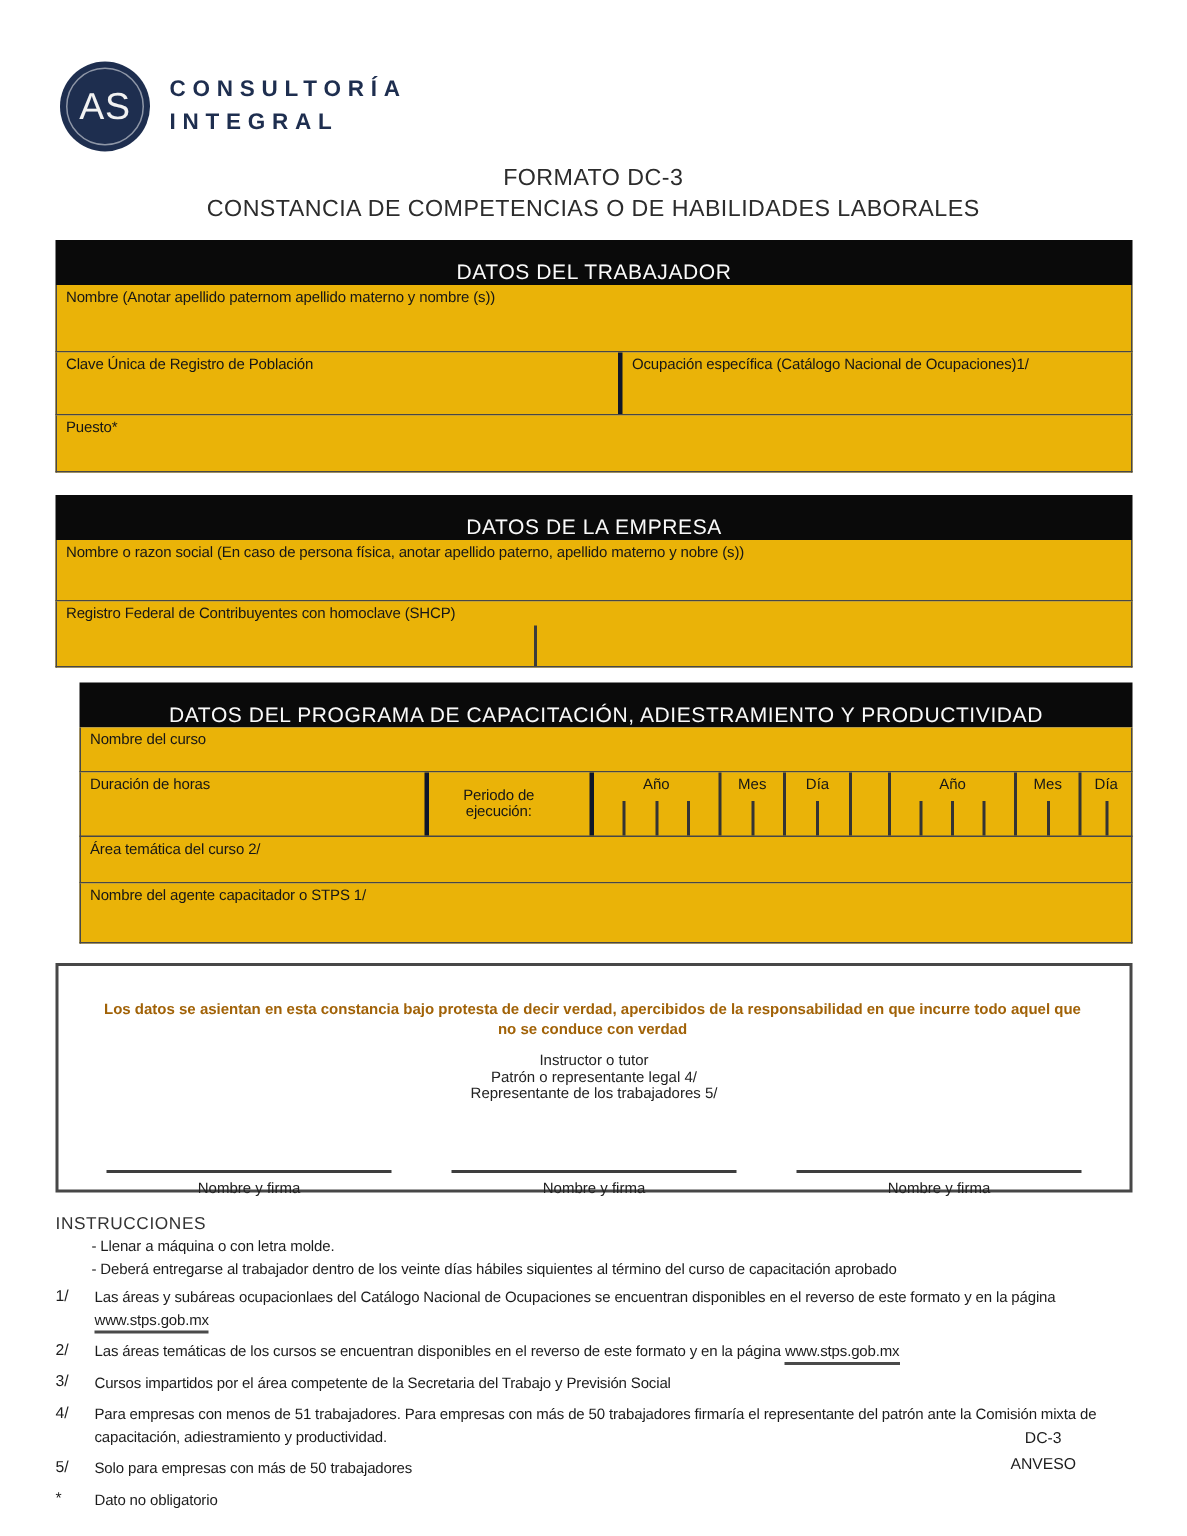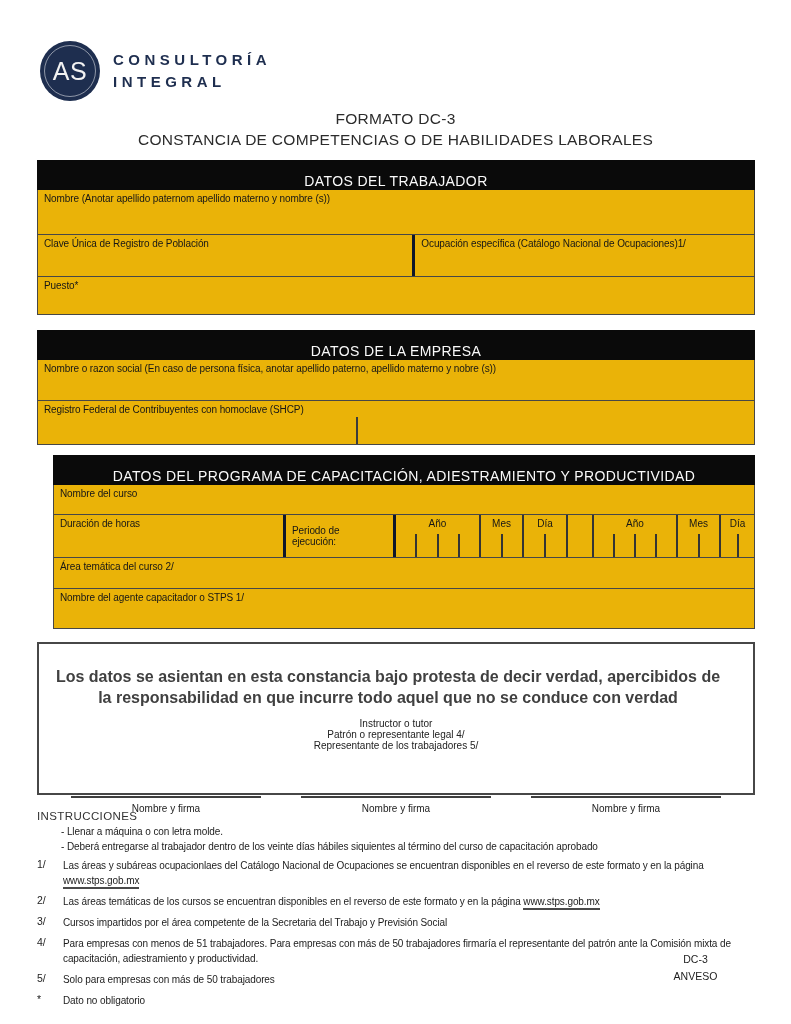--- a/index.html
+++ b/index.html
@@ -51,39 +51,39 @@
 
   .h45 { height:45px; } .h42 { height:42px; } .h38 { height:38px; }
   .h41 { height:41px; } .h44 { height:44px; } .h30 { height:30px; }
   .h43 { height:43px; } .h31 { height:31px; } .h40 { height:40px; }
 
   .half-div { position:absolute; left:318px; bottom:0; width:2px; height:27px; background:#3c3c3c; }
 
   
   .dur-cell { width:232px; }
   .per-cell { width:110px; padding:10px 20px 0 6px; }
-  .per-cell .row-label { padding:0; }
+  .per-cell .row-label { padding:0;text-align:center; }
   .date-strip { flex:1; display:flex; }
   .dg { position:relative; border-right:2px solid #343434; }
   .dg:last-child { border-right:none; }
   .dg-label { position:absolute; top:3px; left:0; width:100%; text-align:center; font-size:10px; color:#161616; }
   .dg-cells { position:absolute; left:0; right:0; bottom:0; height:23px; display:flex; }
   .dg-cell { flex:1; border-right:2px solid #343434; }
   .dg-cell:last-child { border-right:none; }
   .w-year { width:85px; } .w-mon { width:43px; } .w-day { width:44px; }
   .w-gap { width:26px; } .w-year2 { width:84px; } .w-day2 { flex:1; }
 
   
   .decl {
     position:absolute; left:37px; top:642px; width:718px; height:153px;
     border:2px solid #474747; background:#fff;
   }
   .decl-statement {
-    font-weight:bold; font-size:16px; text-align:center;
-    margin:23px 26px 0 10px; line-height:1.3; color:#404040;
+    font-weight:bold; font-size:10px; text-align:center;
+    margin:23px 26px 0 24px; line-height:1.3; color:#a16207;
   }
   .signer-labels { display:flex; margin-top:9px;flex-direction:column; }
   .signer-labels > div { flex:1; text-align:center; font-size:10px; color:#222; }
   .sign-area { display:flex; margin-top:45px; padding:0 12px; }
   .sign-col { flex:1; padding:0 14px; }
   .sign-line { border-top:2px solid #3e3e3e; width:94%; margin:0 auto; }
   .sign-caption { text-align:center; font-size:10px; margin-top:5px; color:#222; }
 
   
   .instr { position:absolute; left:37px; top:810px; width:722px; font-size:10px; color:#1c1c1c; }

